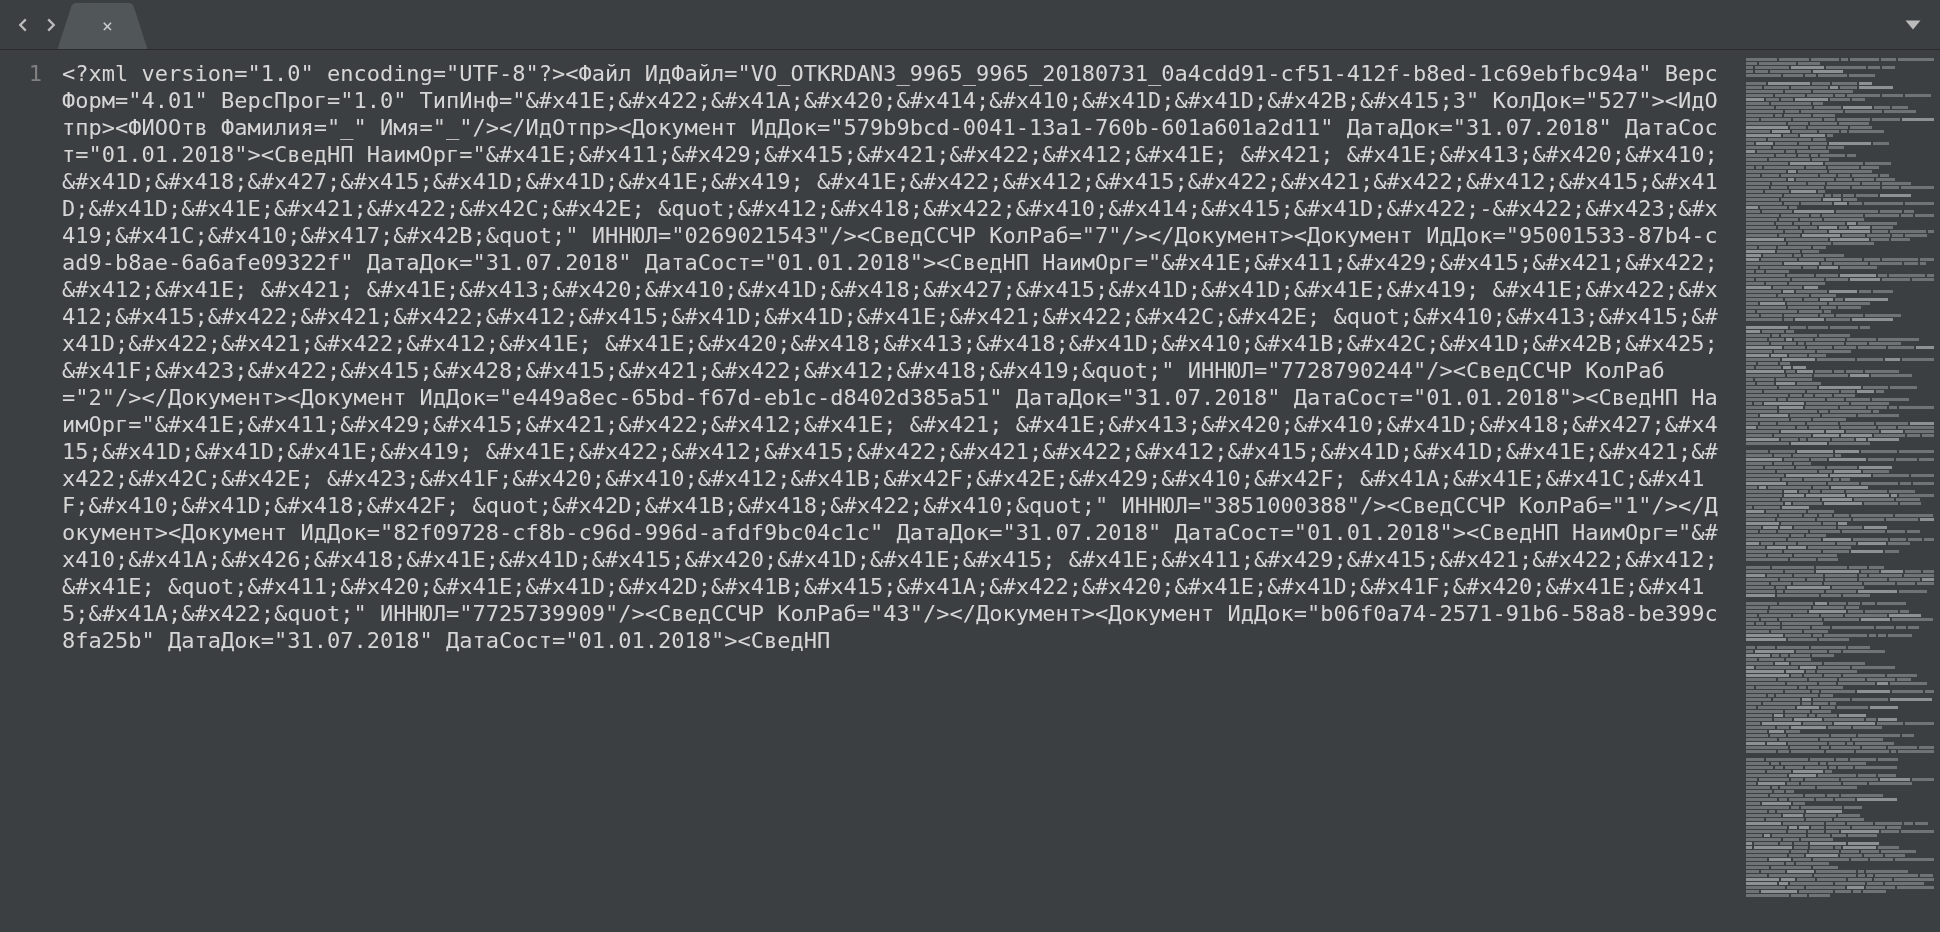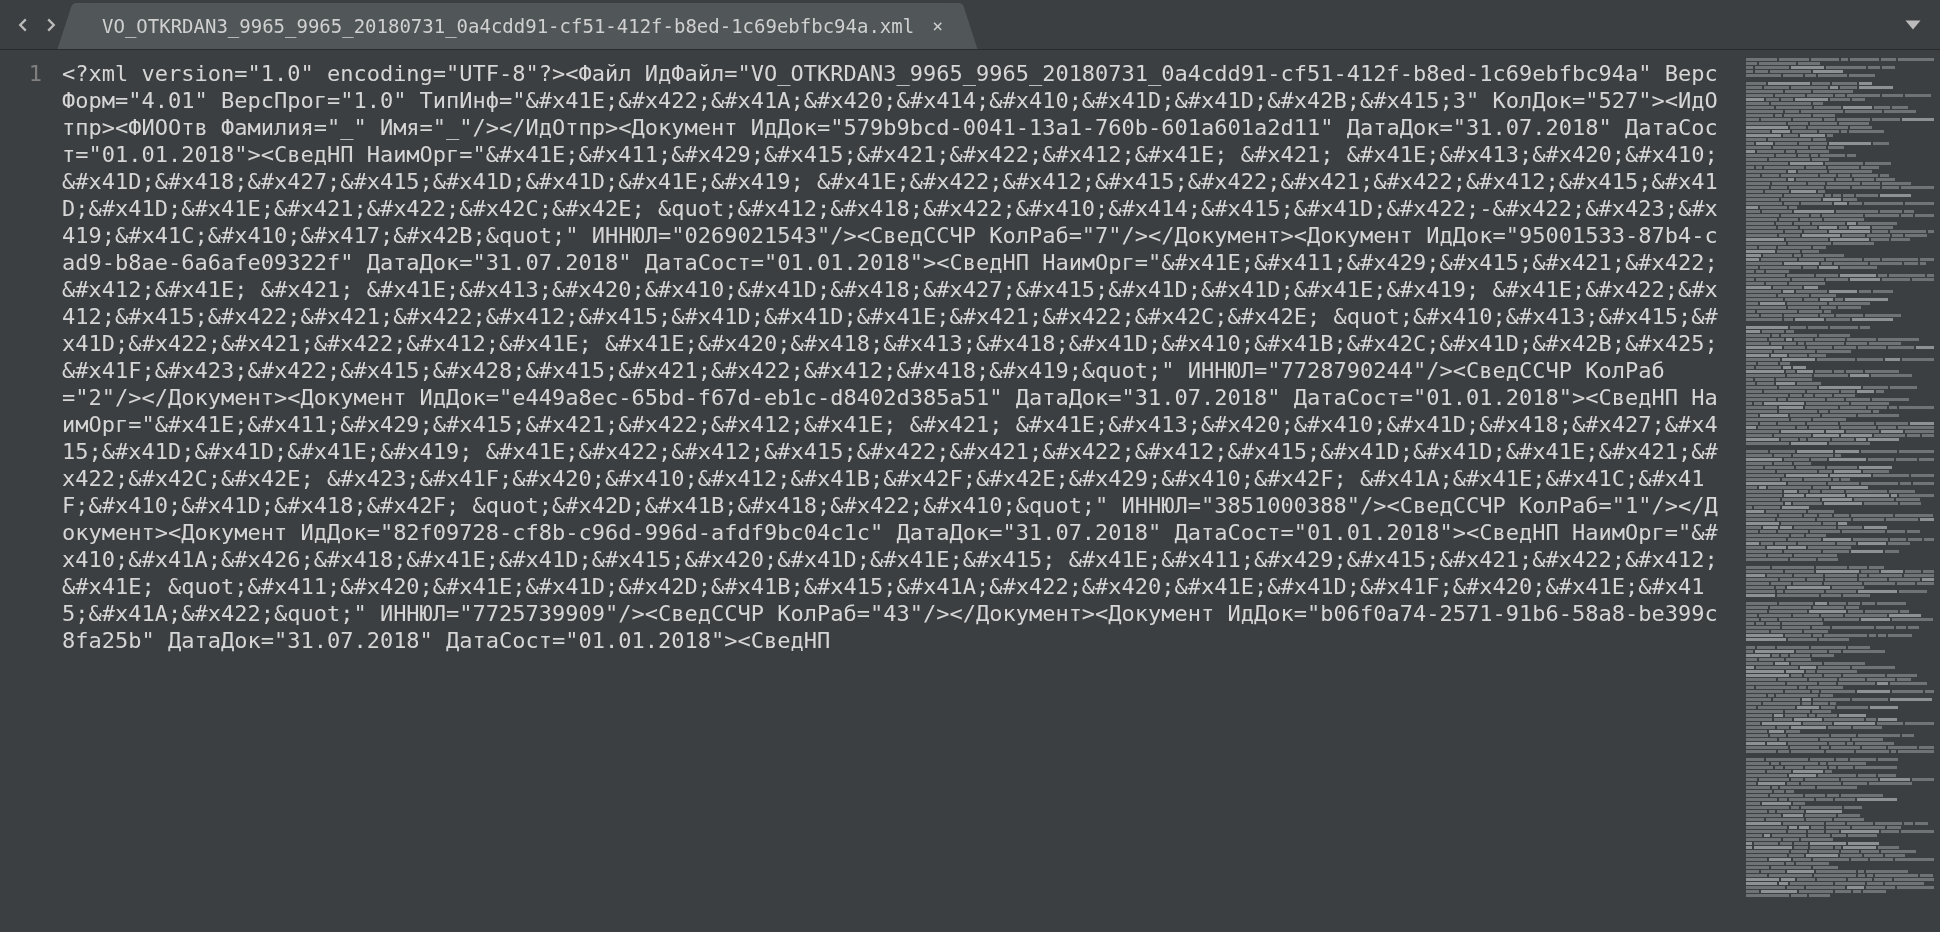--- a/index.html
+++ b/index.html
@@ -120,21 +120,20 @@
           <path d="M7 1 L3 5 L7 9" stroke="#bbbbbb" stroke-width="1.6" fill="none"></path>
         </svg>
     </div>
     <div class="arrow-btn">
       <svg viewBox="0 0 10 10">
           <path d="M3 1 L7 5 L3 9" stroke="#bbbbbb" stroke-width="1.6" fill="none"></path>
         </svg>
     </div>
   </div>
   <div class="tab">
-    <span class="label">VO_OTKRDAN3_9965_9965_20180731_0a4cdd91-cf51-412f-b8ed-1c69ebfbc94a.xml</span>
     <span class="close-icon">×</span>
   </div>
   <div class="spacer"></div>
   <div class="dropdown">
     <svg viewBox="0 0 12 12">
         <path d="M1 3 L6 9 L11 3 Z" fill="#bbbbbb"></path>
       </svg>
   </div>
 </div>
 

